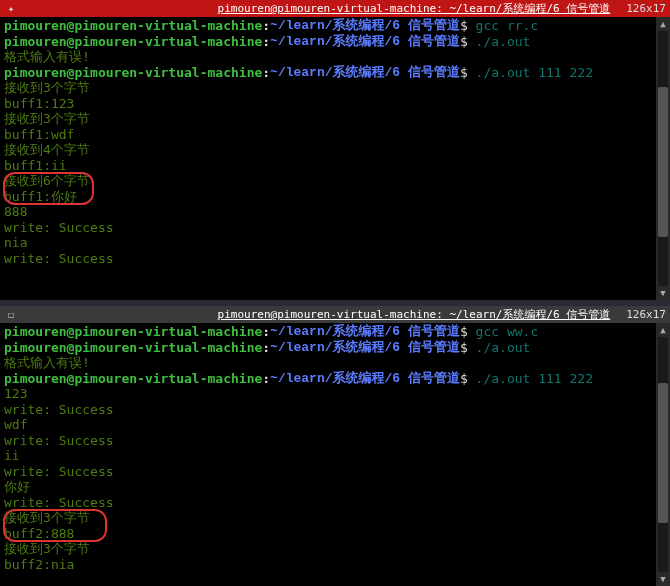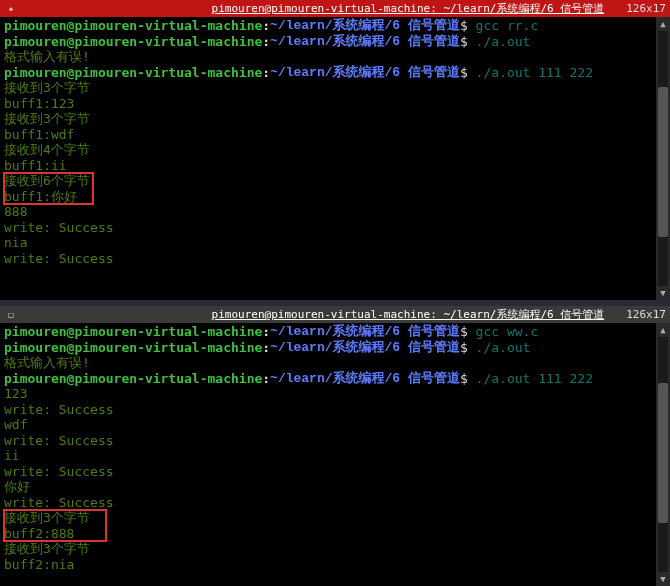--- a/index.html
+++ b/index.html
@@ -32,39 +32,40 @@
     height: 10px;
     margin-right: 4px;
     font-size: 10px;
     color: #e0e0e0;
     display: inline-flex;
     align-items: center;
     justify-content: center;
   }
   .titlebar-spacer { flex: 1; }
   .titlebar-title { white-space: nowrap; text-decoration: underline; }
-  .titlebar-dim { color: #ddd; margin-left: 22px; }
+  .titlebar-dim { color: #ddd; margin-left: 16px; }
   .term-body {
     background: #000;
     padding: 1px 4px 2px 4px;
     line-height: 15.5px;
     white-space: pre;
     color: #dcdcdc;
   }
   .line { display: flex; flex-wrap: nowrap; }
   .user { color: #3fbf3f; font-weight: bold; }
   .colon { color: #dcdcdc; font-weight: bold; }
   .pathc { color: #5c7cff; font-weight: bold; font-family: Liberation Mono, monospace; }
   .dollar { color: #dcdcdc; }
   .cmd { color: #0f766e; }
   .out { color: #4d7c0f; }
   .hi {
     outline: 2px solid #d33;
     outline-offset: -1px;
     display: inline-block;
+    border-radius: 11px;
   }
   .hi-wrap {
     display: inline-block;
     background: #000;
   }
   .pane-gap {
     height: 6px;
     background: #2a2a35;
   }
   .scrollbar {

